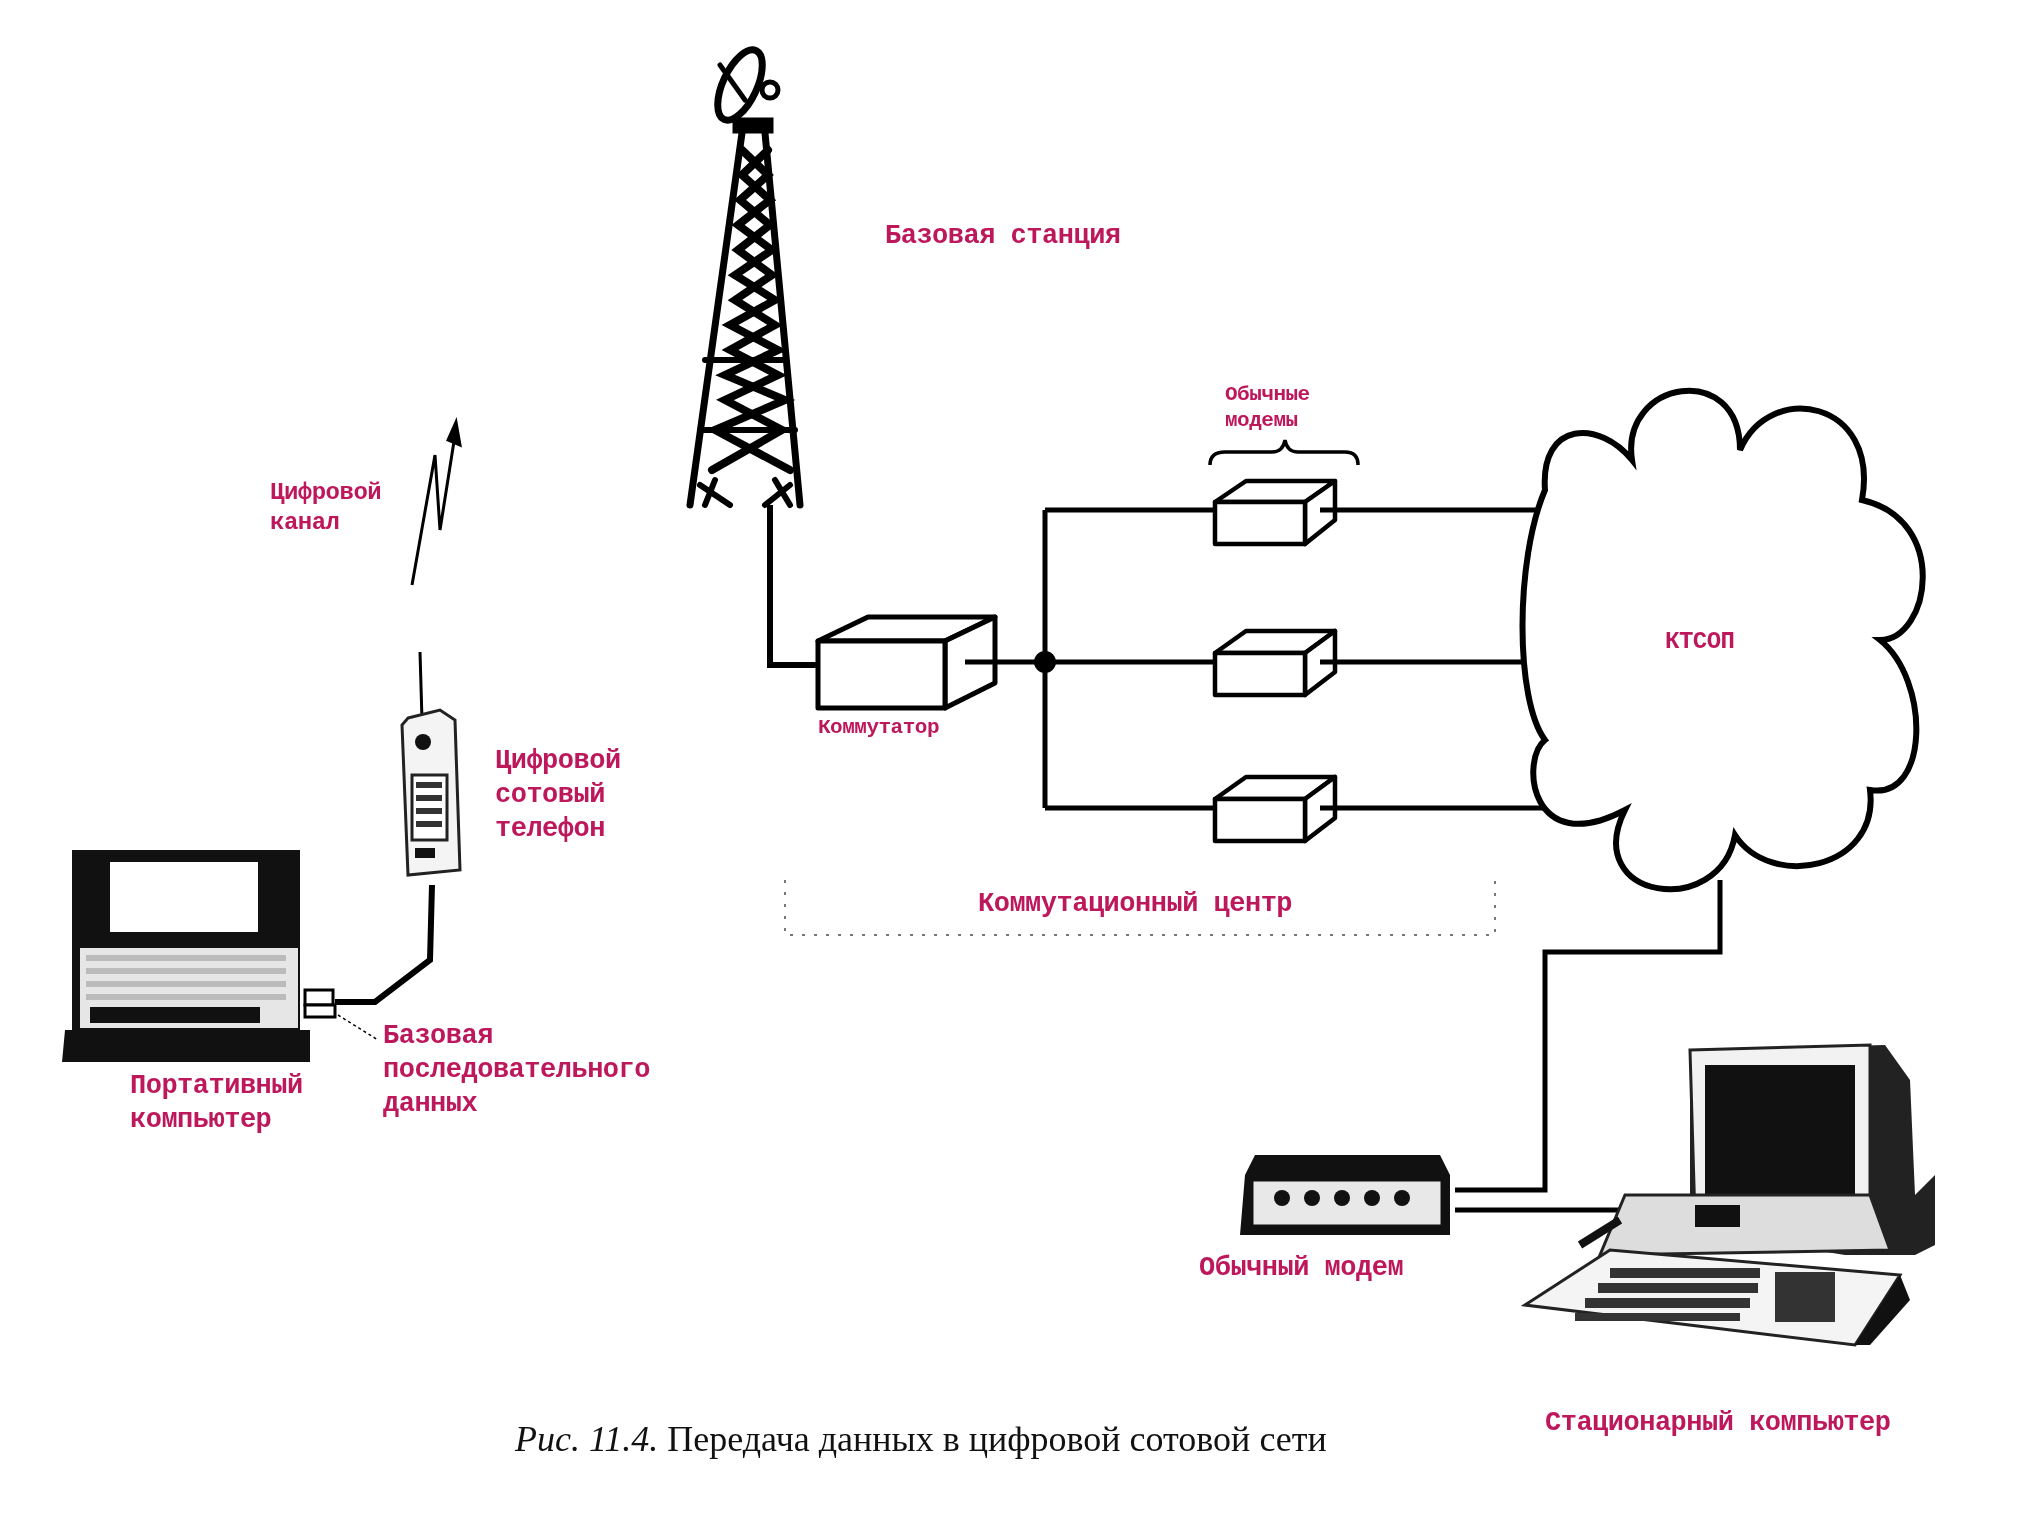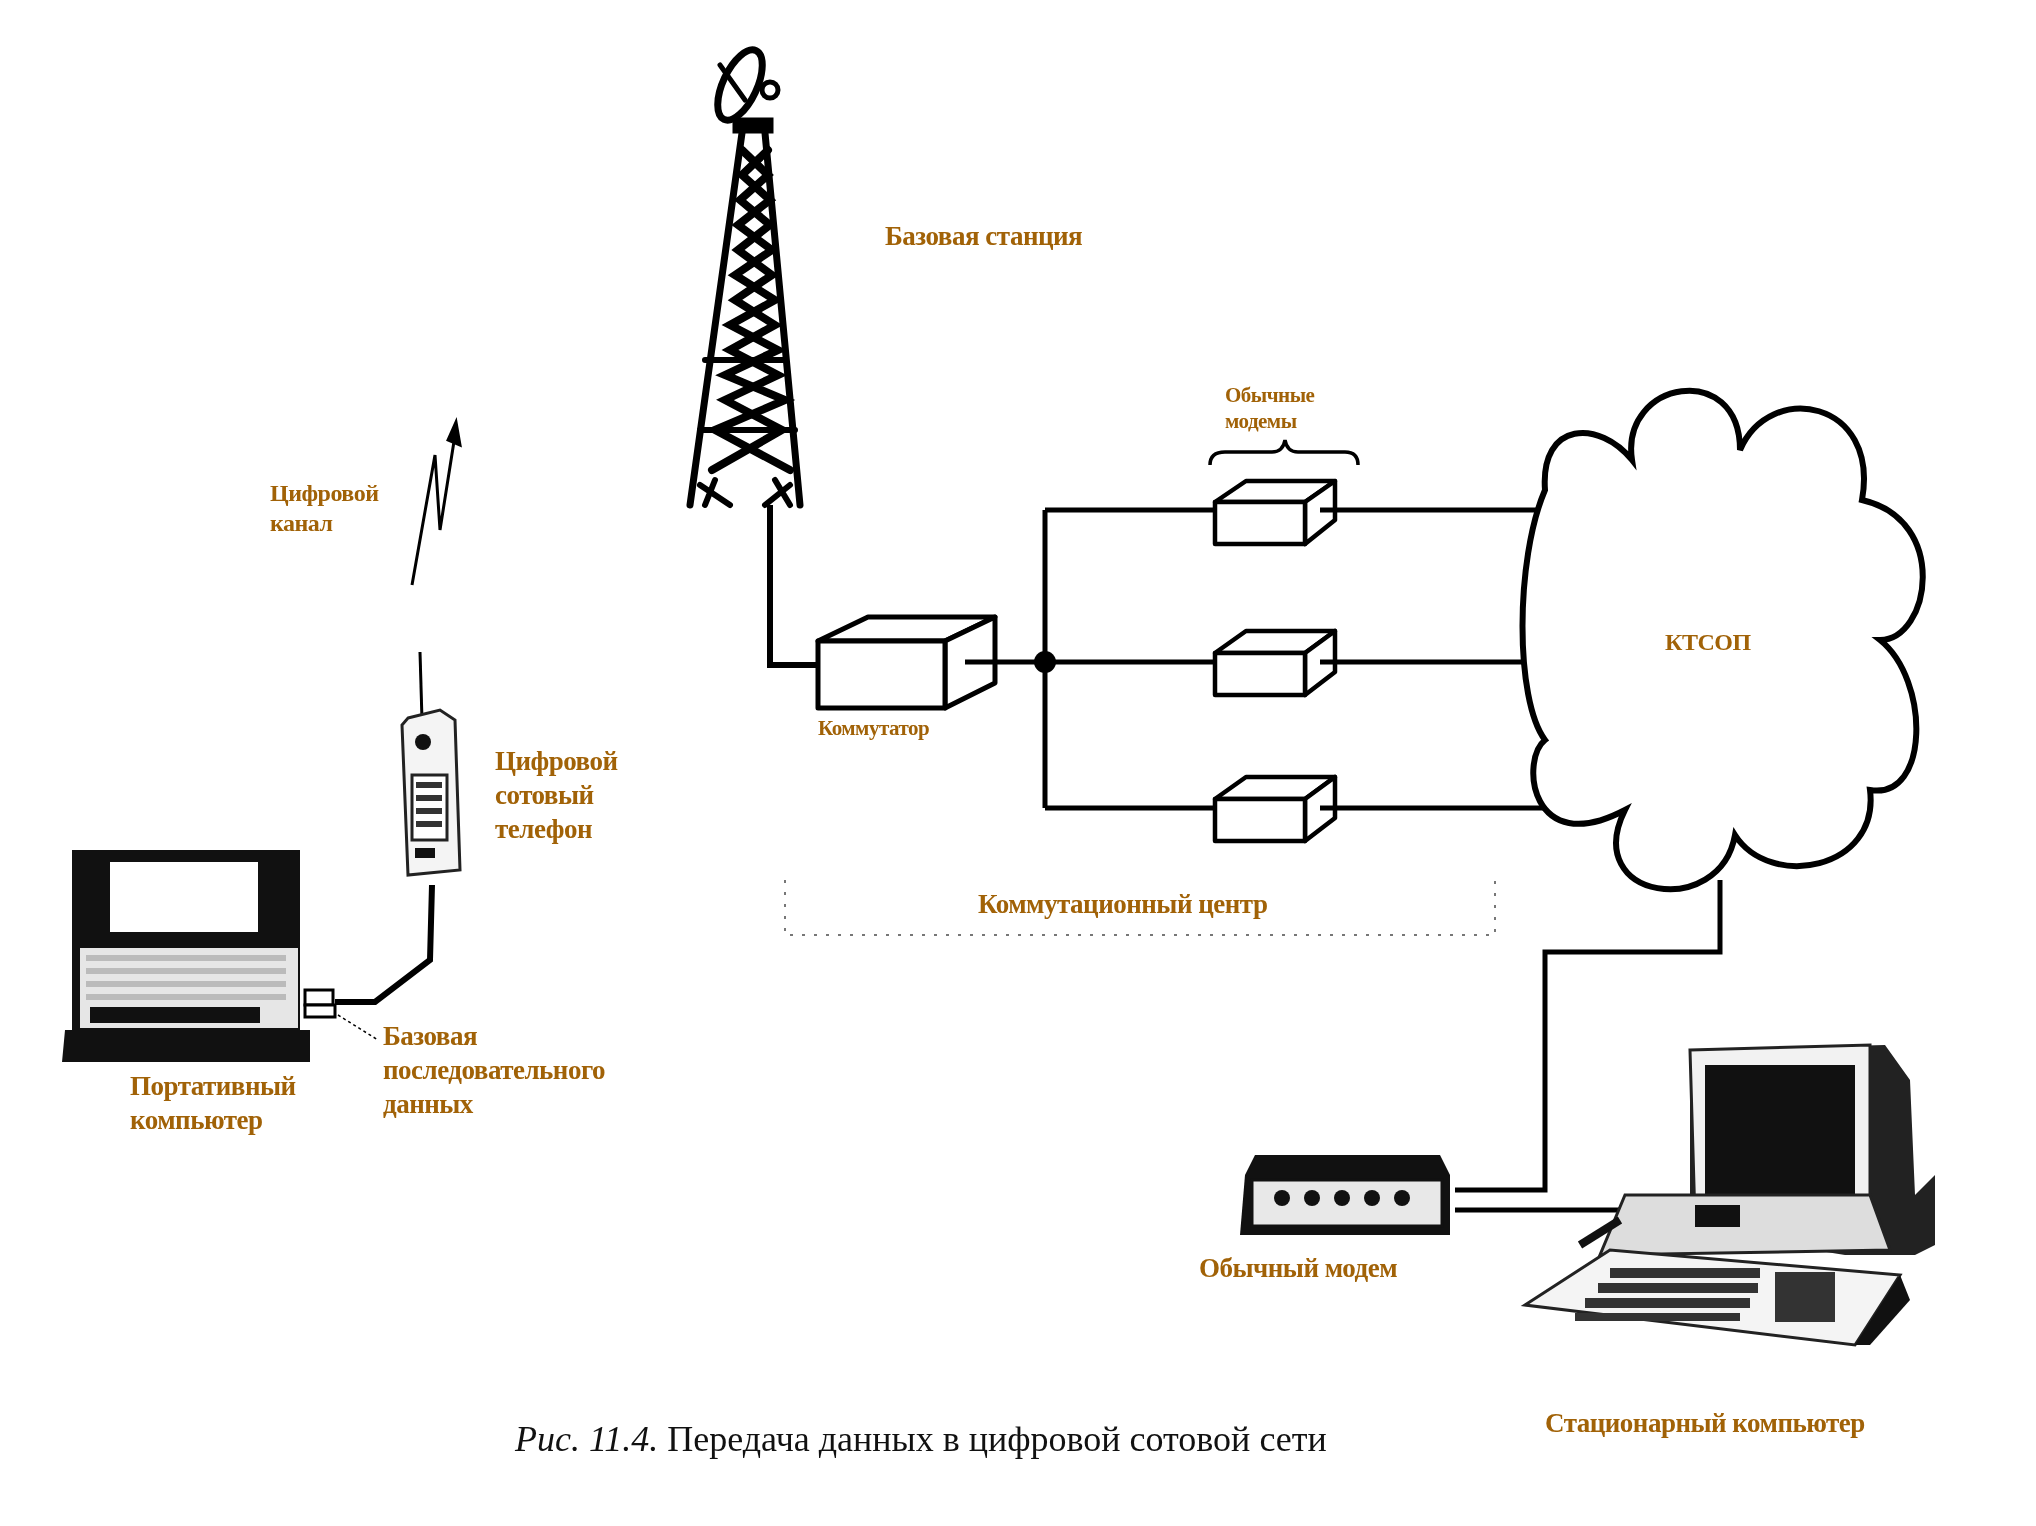--- a/index.html
+++ b/index.html
@@ -1,18 +1,18 @@
 <!DOCTYPE html>
 <html><head>
 <meta charset="utf-8">
 <style>
   html,body{margin:0;padding:0;background:#fff;}
   body{width:2036px;height:1526px;position:relative;overflow:hidden;font-family:"Liberation Sans",sans-serif;color:#000;}
   #diagram{position:absolute;left:0;top:0;}
-  .lbl{position:absolute;font-family:Liberation Serif, serif;font-weight:bold;color:#a16207;line-height:1.25;white-space:nowrap;letter-spacing:-0.5px;}
+  .lbl{position:absolute;font-family:Liberation Mono, monospace;font-weight:bold;color:#be185d;line-height:1.25;white-space:nowrap;letter-spacing:-0.5px;}
   .lbl span{display:block;}
   .lg{font-size:27px;}
   .md{font-size:24px;}
   .sm{font-size:21px;}
   .cloudtxt{font-size:24px;}
   .caption{position:absolute;left:515px;top:1418px;font-family:"Liberation Serif",serif;font-size:36px;color:#111;white-space:nowrap;}
   .caption .fig{font-style:italic;}
 </style>
 </head>
 <body>

